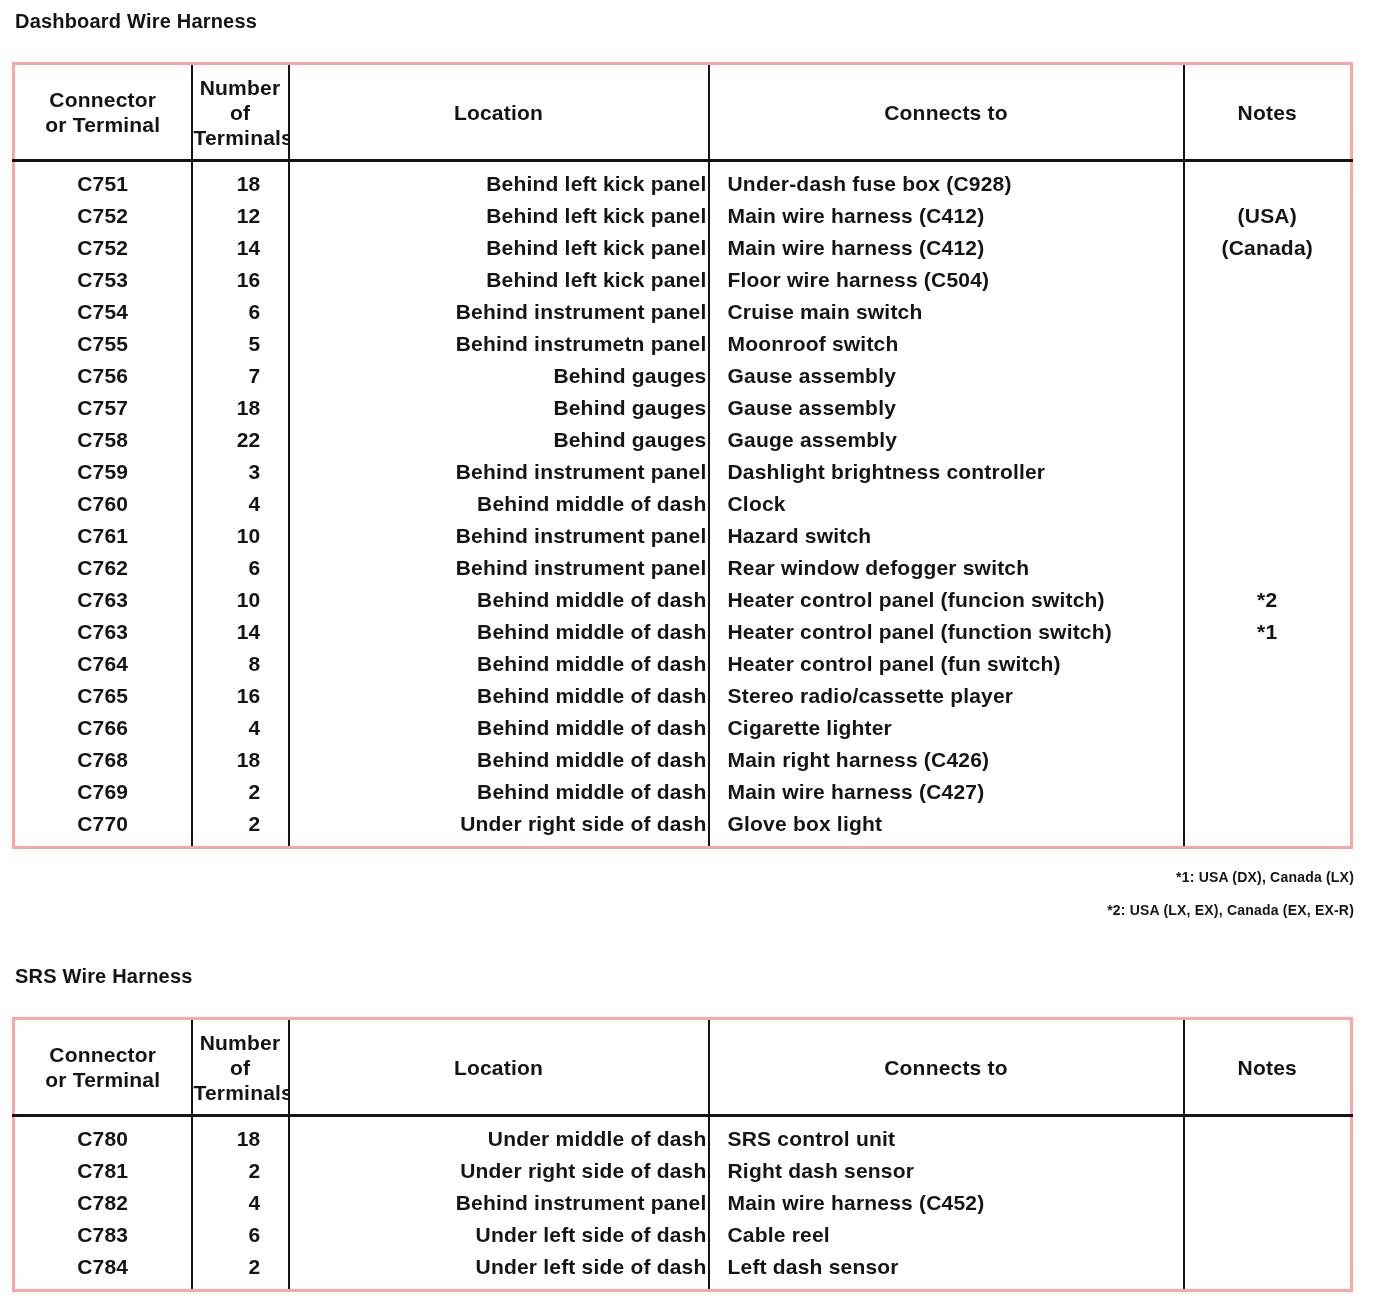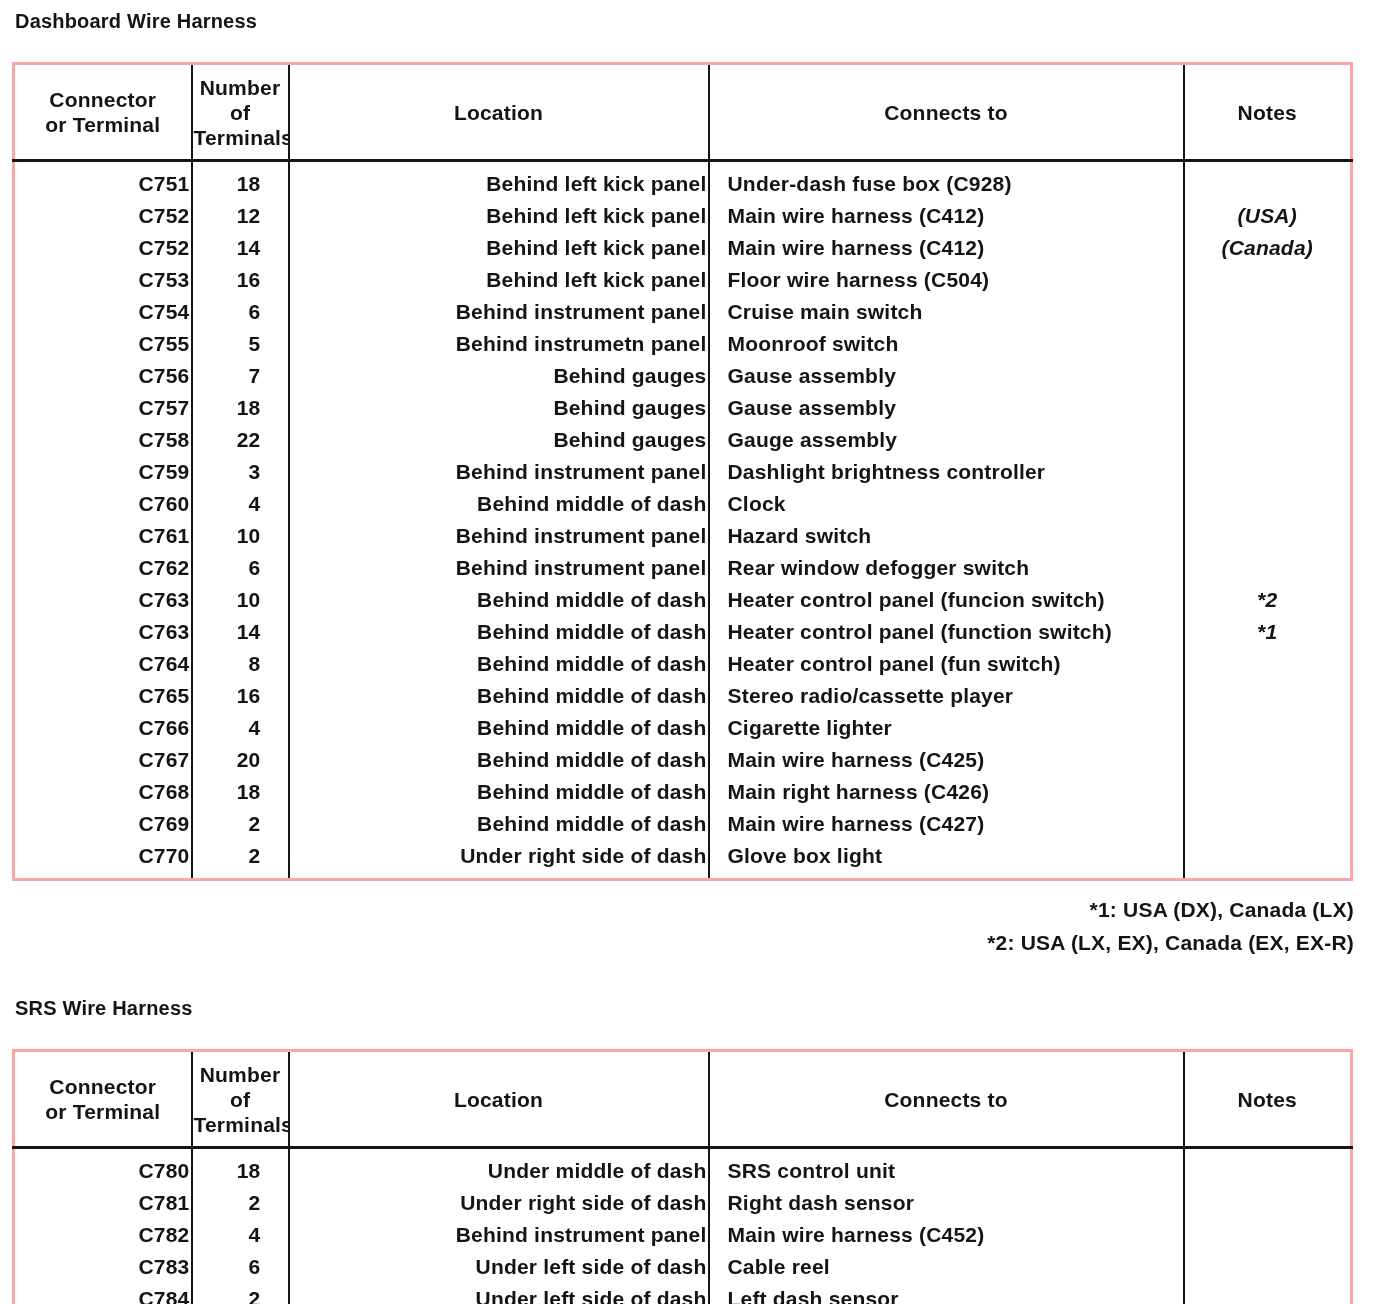--- a/index.html
+++ b/index.html
@@ -55,31 +55,31 @@
   }
   .wire-table tbody td {
     height: 30px;
     font-size: 21px;
     line-height: 30px;
     vertical-align: middle;
     white-space: nowrap;
   }
   .wire-table tbody tr:first-child td { padding-top: 7px; }
   .wire-table tbody tr:last-child td  { padding-bottom: 7px; }
-  td.c0 { text-align: right; }
+  td.c0 { text-align: center; }
   td.c1 { text-align: right; padding-right: 27px; }
   td.c2 { text-align: right;  padding-left: 20px; }
   td.c3 { text-align: left;  padding-left: 18px; }
-  td.c4 { text-align: center; font-style: italic; }
+  td.c4 { text-align: center; }
   .footnotes {
     width: 1342px;
     box-sizing: border-box;
     text-align: right;
     margin-top: 12px;
-    font-size: 21px;
+    font-size: 14px;
     line-height: 33px;
   }
 </style>
 </head>
 <body>
 
 <div class="page">
 
   <h1 class="section-title">Dashboard Wire Harness</h1>
 
@@ -224,27 +224,20 @@
           <td class="c4"></td>
         </tr>
         <tr>
           <td class="c0">C766</td>
           <td class="c1">4</td>
           <td class="c2">Behind middle of dash</td>
           <td class="c3">Cigarette lighter</td>
           <td class="c4"></td>
         </tr>
         <tr>
-          <td class="c0">C767</td>
-          <td class="c1">20</td>
-          <td class="c2">Behind middle of dash</td>
-          <td class="c3">Main wire harness (C425)</td>
-          <td class="c4"></td>
-        </tr>
-        <tr>
           <td class="c0">C768</td>
           <td class="c1">18</td>
           <td class="c2">Behind middle of dash</td>
           <td class="c3">Main right harness (C426)</td>
           <td class="c4"></td>
         </tr>
         <tr>
           <td class="c0">C769</td>
           <td class="c1">2</td>
           <td class="c2">Behind middle of dash</td>

